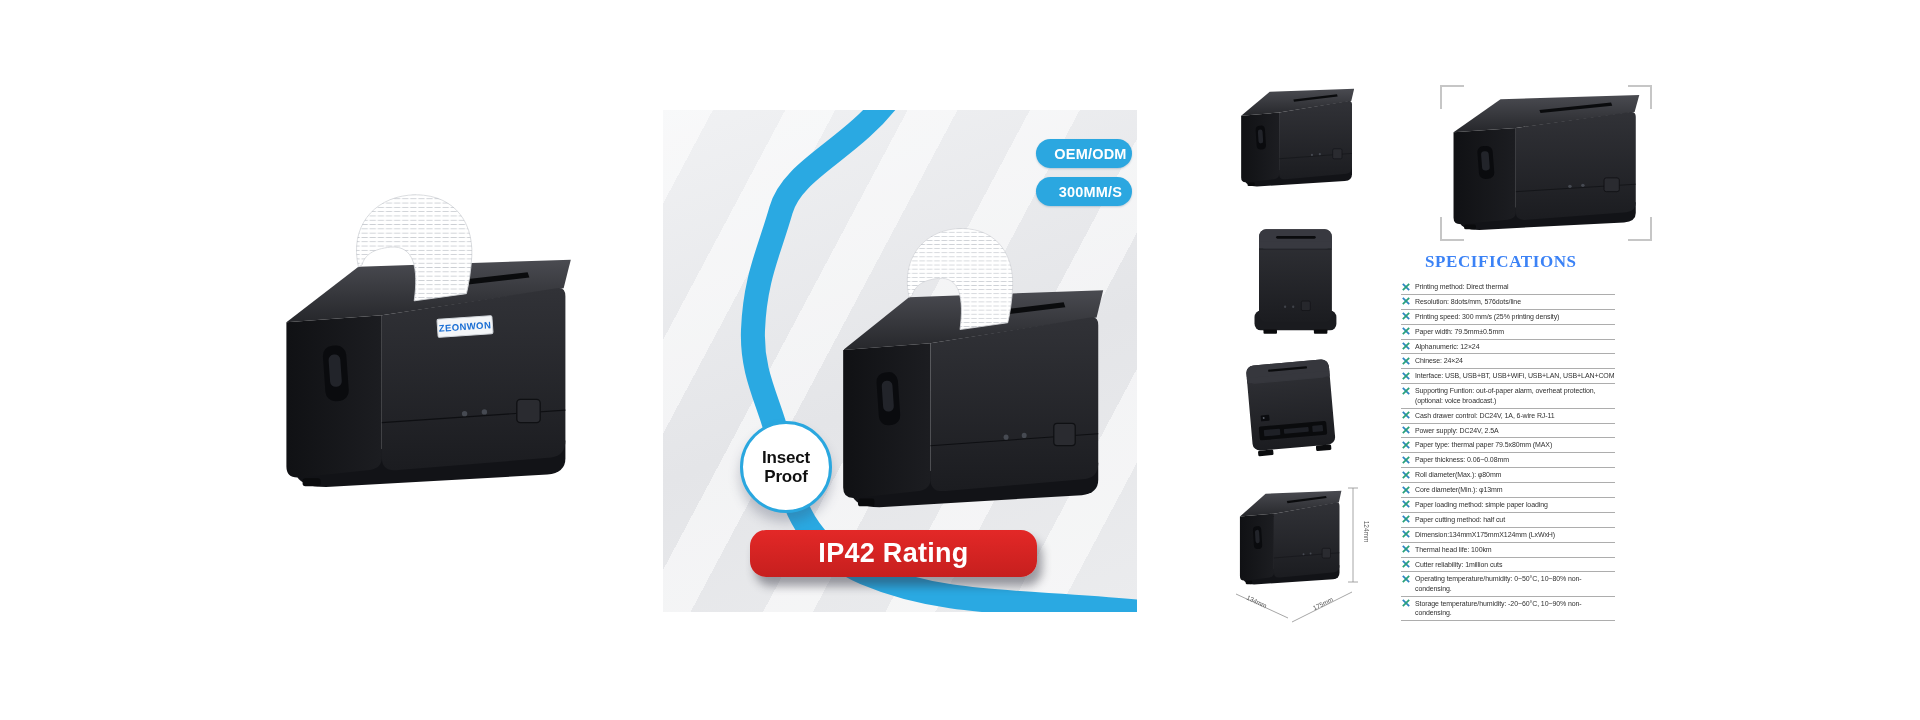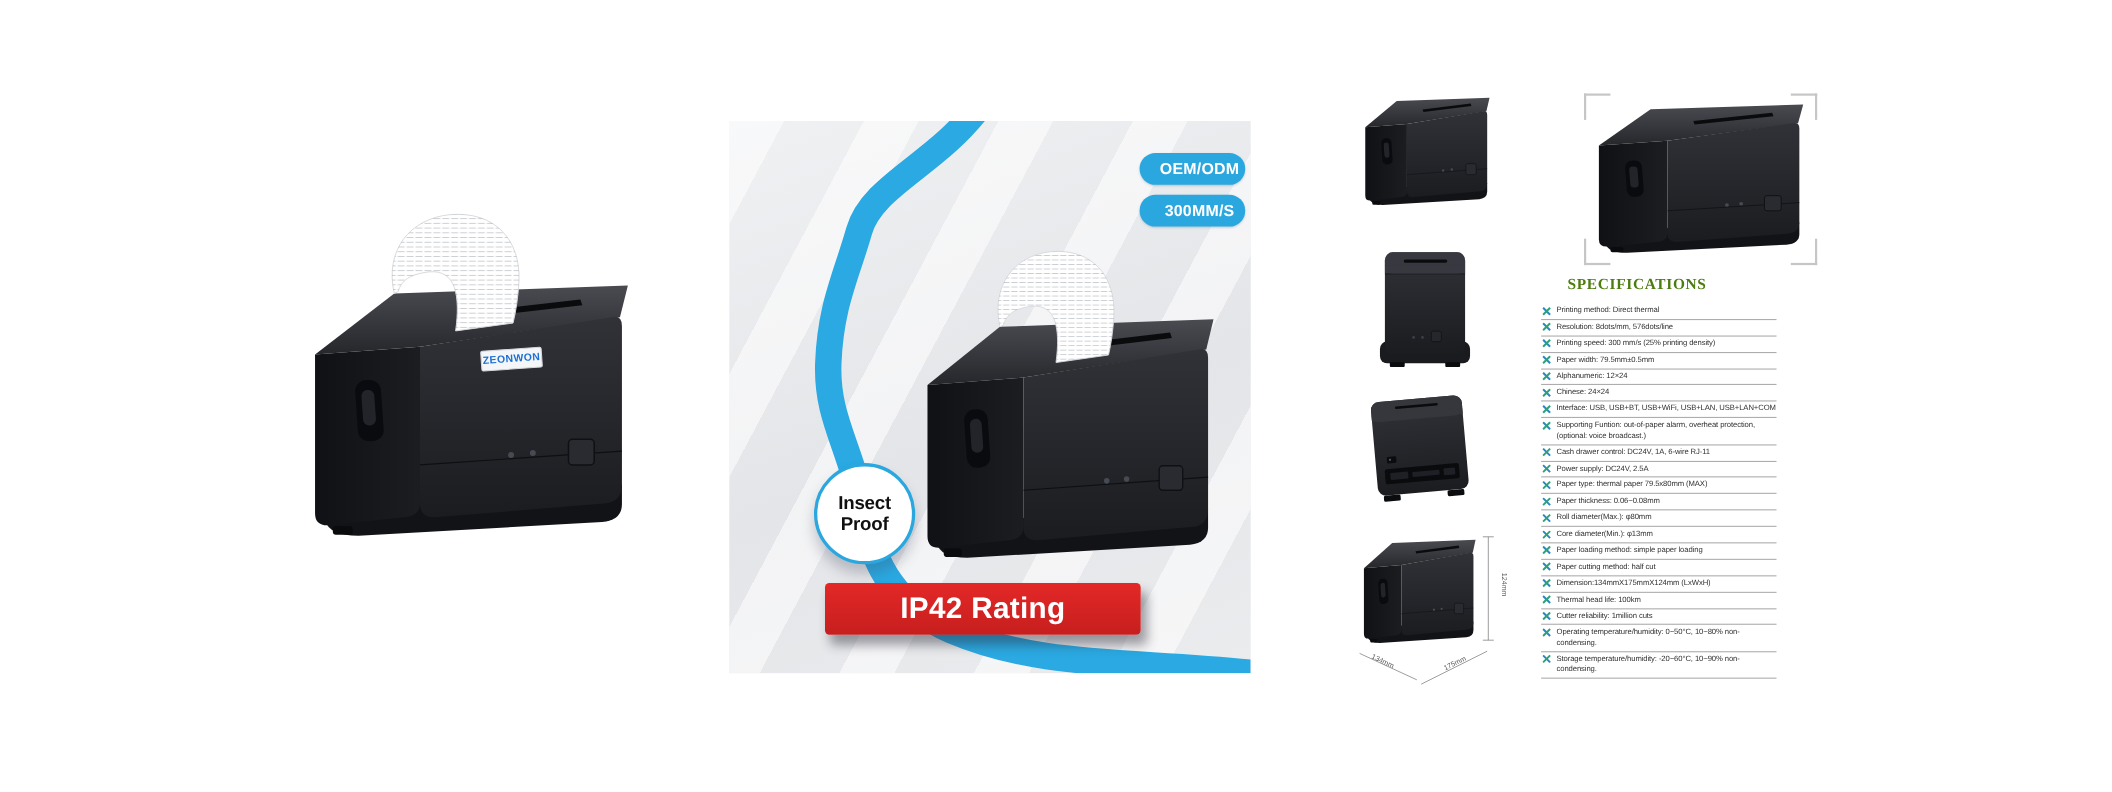--- a/index.html
+++ b/index.html
@@ -24,36 +24,36 @@
          font-size:14.5px;letter-spacing:.2px;box-shadow:0 1px 2px rgba(30,90,130,.25);padding-left:13px;}
   .badge-1{top:29px;} .badge-2{top:67px;}
   .feature-circle{background:#fff;border:3px solid #2aa7df;border-radius:50%;
       display:flex;align-items:center;justify-content:center;text-align:center;
       font-weight:bold;color:#101010;font-size:17px;line-height:1.12;letter-spacing:-.2px;
       box-shadow:0 9px 12px rgba(60,70,95,.28);box-sizing:border-box;}
   .circle-1{left:73px;top:50px;width:92px;height:92px;}
   .circle-2{left:42px;top:173px;width:94px;height:94px;}
   .circle-3{left:77px;top:311px;width:92px;height:92px;padding:0 12px;}
   .promo-printer{left:167px;top:112px;width:288px;height:286px;}
-  .ip-banner{left:87px;top:420px;width:287px;height:47px;border-radius:4px;
+  .ip-banner{left:87px;top:420px;width:287px;height:47px;border-radius:16px;
       background:linear-gradient(#e32827,#c61f1e);box-shadow:5px 9px 10px rgba(45,45,58,.45);
       display:flex;align-items:center;justify-content:center;color:#fff;font-weight:bold;
       font-size:27px;letter-spacing:.3px;}
   .bracket-frame{left:1440px;top:85px;width:212px;height:156px;}
   .bracket{position:absolute;width:22px;height:22px;border:0 solid #c6c6c6;}
   .bk-tl{left:0;top:0;border-left-width:2px;border-top-width:2px;}
   .bk-tr{right:0;top:0;border-right-width:2px;border-top-width:2px;}
   .bk-bl{left:0;bottom:0;border-left-width:2px;border-bottom-width:2px;}
   .bk-br{right:0;bottom:0;border-right-width:2px;border-bottom-width:2px;}
   .dim-label{position:absolute;font-size:6.5px;color:#5a5a5a;white-space:nowrap;}
 
   
   .specs{left:1401px;top:252px;width:214px;}
   .specs h2{margin:0 0 8px 24px;font-family:"Liberation Serif",serif;font-weight:bold;
-            font-size:14px;letter-spacing:.6px;color:#4d7c0f;}
+            font-size:17px;letter-spacing:.6px;color:#3b82f6;}
   .specs ul{list-style:none;margin:0;padding:0;}
   .specs li{display:flex;align-items:flex-start;border-bottom:1px solid #adadad;
             padding:2px 0 2.4px;font-size:7px;line-height:9.5px;color:#303030;letter-spacing:-.1px;}
   .specs li svg{flex:0 0 auto;margin:.5px 5px 0 1px;}
   .specs li span{flex:1 1 auto;}
 </style>
 </head>
 <body>
 
 <div class="canvas">

